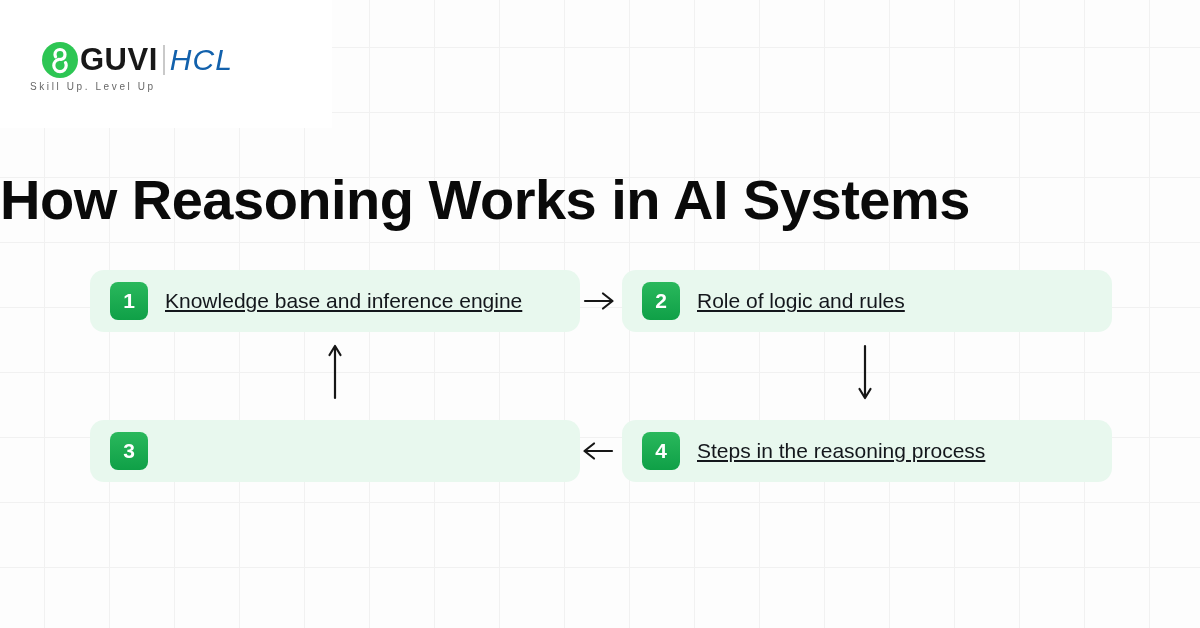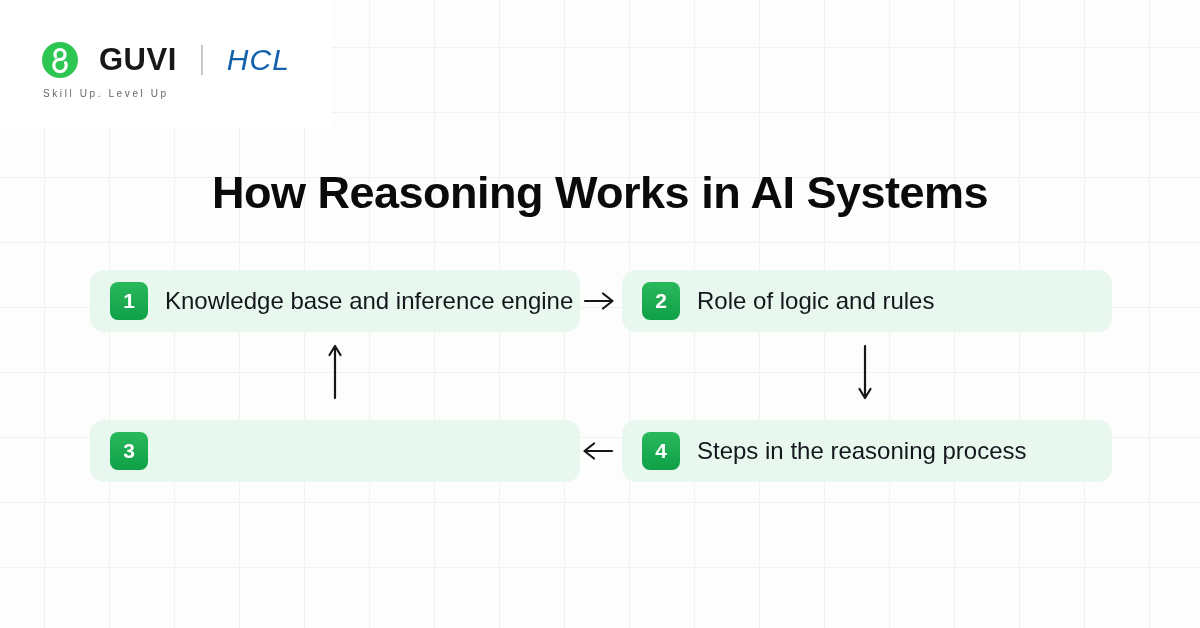--- a/index.html
+++ b/index.html
@@ -29,50 +29,48 @@
     background-position:44px 47px;
   }
 
   
   .logo-card{
     position:absolute;left:0;top:0;width:332px;height:128px;
     background:#ffffff;
   }
   .logo-row{
     position:absolute;left:42px;top:42px;
-    display:flex;align-items:center;gap:21px;
+    display:flex;align-items:center;gap:2px;
   }
   .logo-circle{
     width:36px;height:36px;border-radius:50%;
     background:var(--guvi-green);
     display:flex;align-items:center;justify-content:center;
     flex:0 0 auto;
   }
   .guvi-text{
     font-size:31px;font-weight:bold;color:#181818;letter-spacing:0.5px;
   }
   .logo-divider{
     width:2px;height:30px;background:var(--divider-gray);margin:0 3px;
   }
   .hcl-text{
     font-size:30px;font-weight:normal;font-style:italic;
     color:var(--hcl-blue);letter-spacing:1px;
   }
   .tagline{
-    position:absolute;left:43px;top:81px;
+    position:absolute;left:30px;top:81px;
     font-size:10px;letter-spacing:2.6px;color:var(--tagline-gray);
     white-space:nowrap;
-    margin-top:7px;
   }
 
   
   .title{
     position:absolute;left:0;right:0;top:167px;
-    text-align:center;
-    font-size:45px;font-weight:bold;letter-spacing:-0.5px;
+    font-size:56px;font-weight:bold;letter-spacing:-0.5px;
     color:#0a0a0a;
   }
 
   
   .step-box{
     position:absolute;height:62px;border-radius:14px;
     background:var(--box-bg);
     display:flex;align-items:center;
     padding-left:20px;gap:17px;
   }
@@ -81,21 +79,21 @@
   .step-3{left:90px;top:420px;width:490px;}
   .step-4{left:622px;top:420px;width:490px;}
 
   .badge{
     width:38px;height:38px;border-radius:8px;flex:0 0 auto;
     background:linear-gradient(180deg,var(--badge-green-top),var(--badge-green-bottom));
     color:#ffffff;font-size:21px;font-weight:bold;
     display:flex;align-items:center;justify-content:center;
   }
   .step-label{
-    font-size:24px;color:var(--text-dark);white-space:nowrap;
+    font-size:21px;color:var(--text-dark);white-space:nowrap;text-decoration:underline;
   }
 
   
   .arrow{position:absolute;}
   .arrow svg{display:block;}
   .arrow-right{left:582px;top:289px;}
   .arrow-left{left:581px;top:439px;}
   .arrow-up{left:327px;top:343px;}
   .arrow-down{left:857px;top:343px;}
   .arrow line,.arrow polyline{

